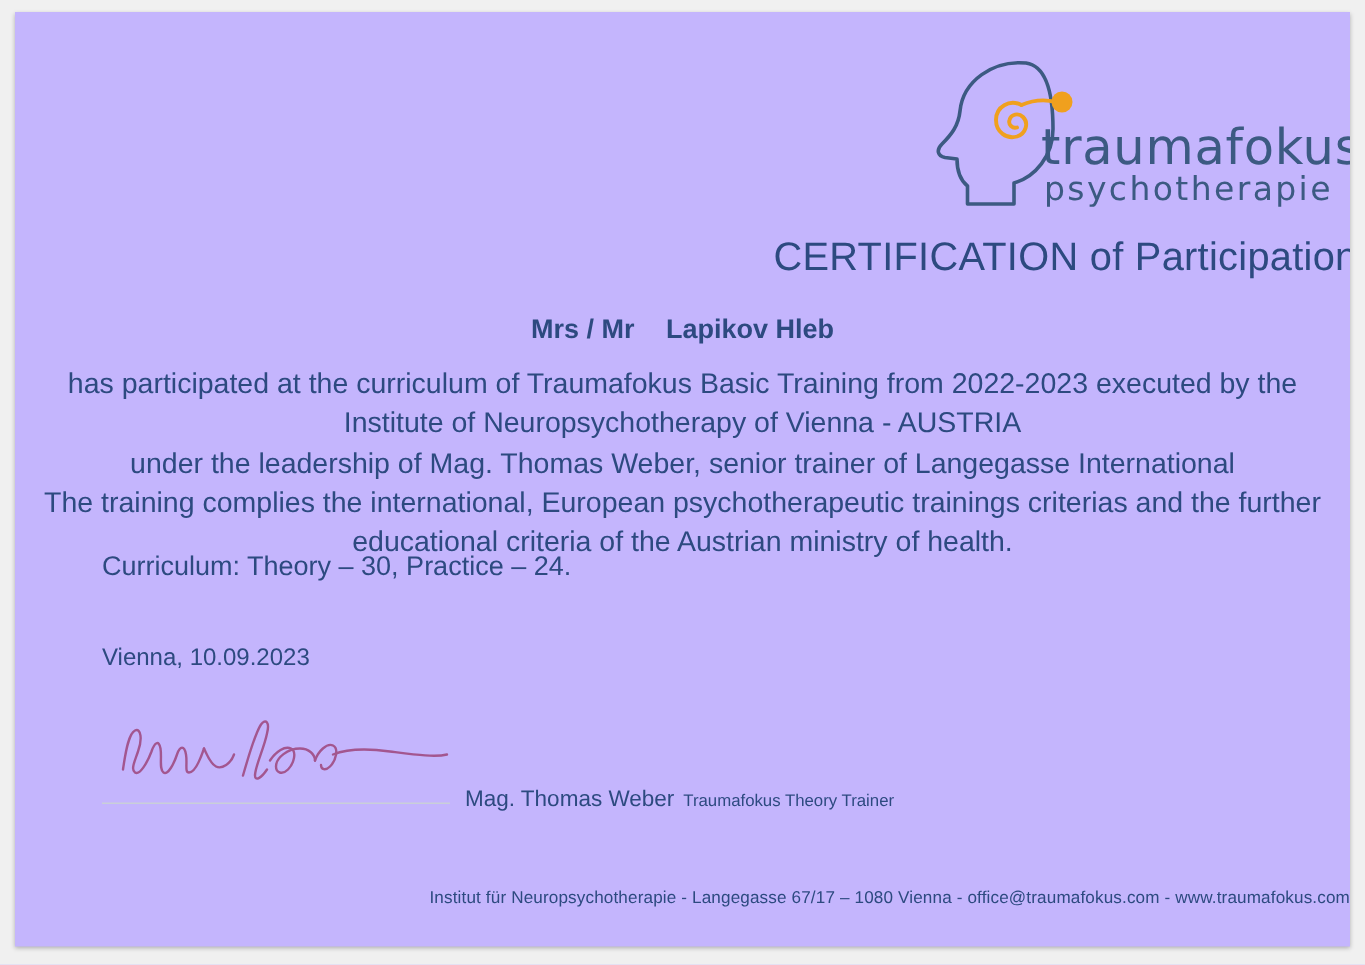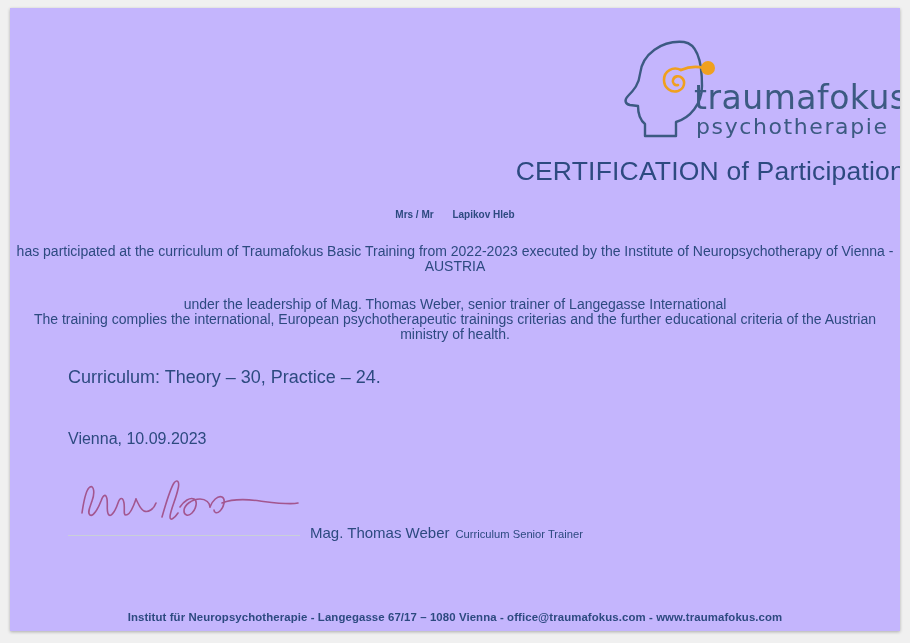--- a/index.html
+++ b/index.html
@@ -69,37 +69,37 @@
     font-size: 26.5px;
     color: #2d4a80;
     letter-spacing: 0.2px;
   }
   .salutation {
     position: absolute;
     top: 201px;
     left: 0;
     width: 100%;
     text-align: center;
-    font-size: 10px;
+    font-size: 18px;
     color: #2d4a80;
     font-weight: bold;
   }
   .salutation .name {
     font-weight: bold;
     margin-left: 16px;
   }
 
   .para {
     position: absolute;
     left: 0;
     width: 100%;
     text-align: center;
     color: #2d4a80;
-    font-size: 14px;
-    line-height: 15px;
+    font-size: 19px;
+    line-height: 26px;
   }
   .para-participated { top: 236px; }
   .para-leadership   { top: 289px; }
   .para-curriculum {
     position: absolute;
     top: 359px;
     left: 58px;
     font-size: 18px;
     color: #2d4a80;
   }
@@ -135,28 +135,27 @@
     font-size: 15px;
     white-space: nowrap;
   }
   .signer .role {
     font-size: 11.2px;
     margin-left: 6px;
   }
 
   .footer {
     position: absolute;
-    top: 603px;
-    left: 0;
-    width: 100%;
-    text-align: center;
+    top: 585px;
+    left: 0;
+    width: 100%;
+    text-align: right;
     font-size: 11.4px;
     color: #2d4a80;
     letter-spacing: 0.1px;
-    font-weight: bold;
   }
 </style>
 </head>
 <body>
 
 <div class="certificate">
 
   <div class="logo-block">
     <svg class="logo-svg" width="110" height="110" viewBox="0 0 110 110">
       <path d="M66 12 C44 10 24 24 22 44 C21 54 16 60 10 66 C6 70 7 74 12 75 L20 76 C20 84 22 90 27 94 L27 106 L58 106 L58 92 C72 88 84 74 84 56 C84 34 80 14 66 12 Z" fill="none" stroke="#3c5a82" stroke-width="2.4" stroke-linejoin="round"></path>
@@ -192,18 +191,18 @@
       <path d="M66 26 C68 30 70 36 74 38 C78 40 84 36 86 30"></path>
       <path d="M92 44 C96 30 100 16 104 10 C107 6 110 8 108 16 C106 26 100 38 100 44 C100 48 104 46 108 40"></path>
       <path d="M110 34 C114 28 120 24 124 26 C128 28 126 36 122 40 C118 44 114 42 114 38 C114 32 122 26 130 26 C136 26 140 30 140 34"></path>
       <path d="M140 34 C142 28 148 22 152 24 C156 26 154 34 150 38 C147 41 144 40 144 37"></path>
       <path d="M152 30 C162 26 176 26 190 28 C206 30 220 32 228 30"></path>
     </g>
   </svg>
   <div class="sig-line"></div>
 
   <div class="signer">
-    <span>Mag. Thomas Weber</span><span class="role">Curriculum Senior Trainer</span>
+    <span>Mag. Thomas Weber</span><span class="role">Traumafokus Theory Trainer</span>
   </div>
 
   <div class="footer">Institut für Neuropsychotherapie - Langegasse 67/17 – 1080 Vienna - office@traumafokus.com -  www.traumafokus.com</div>
 
 </div>
 
 </body></html>

